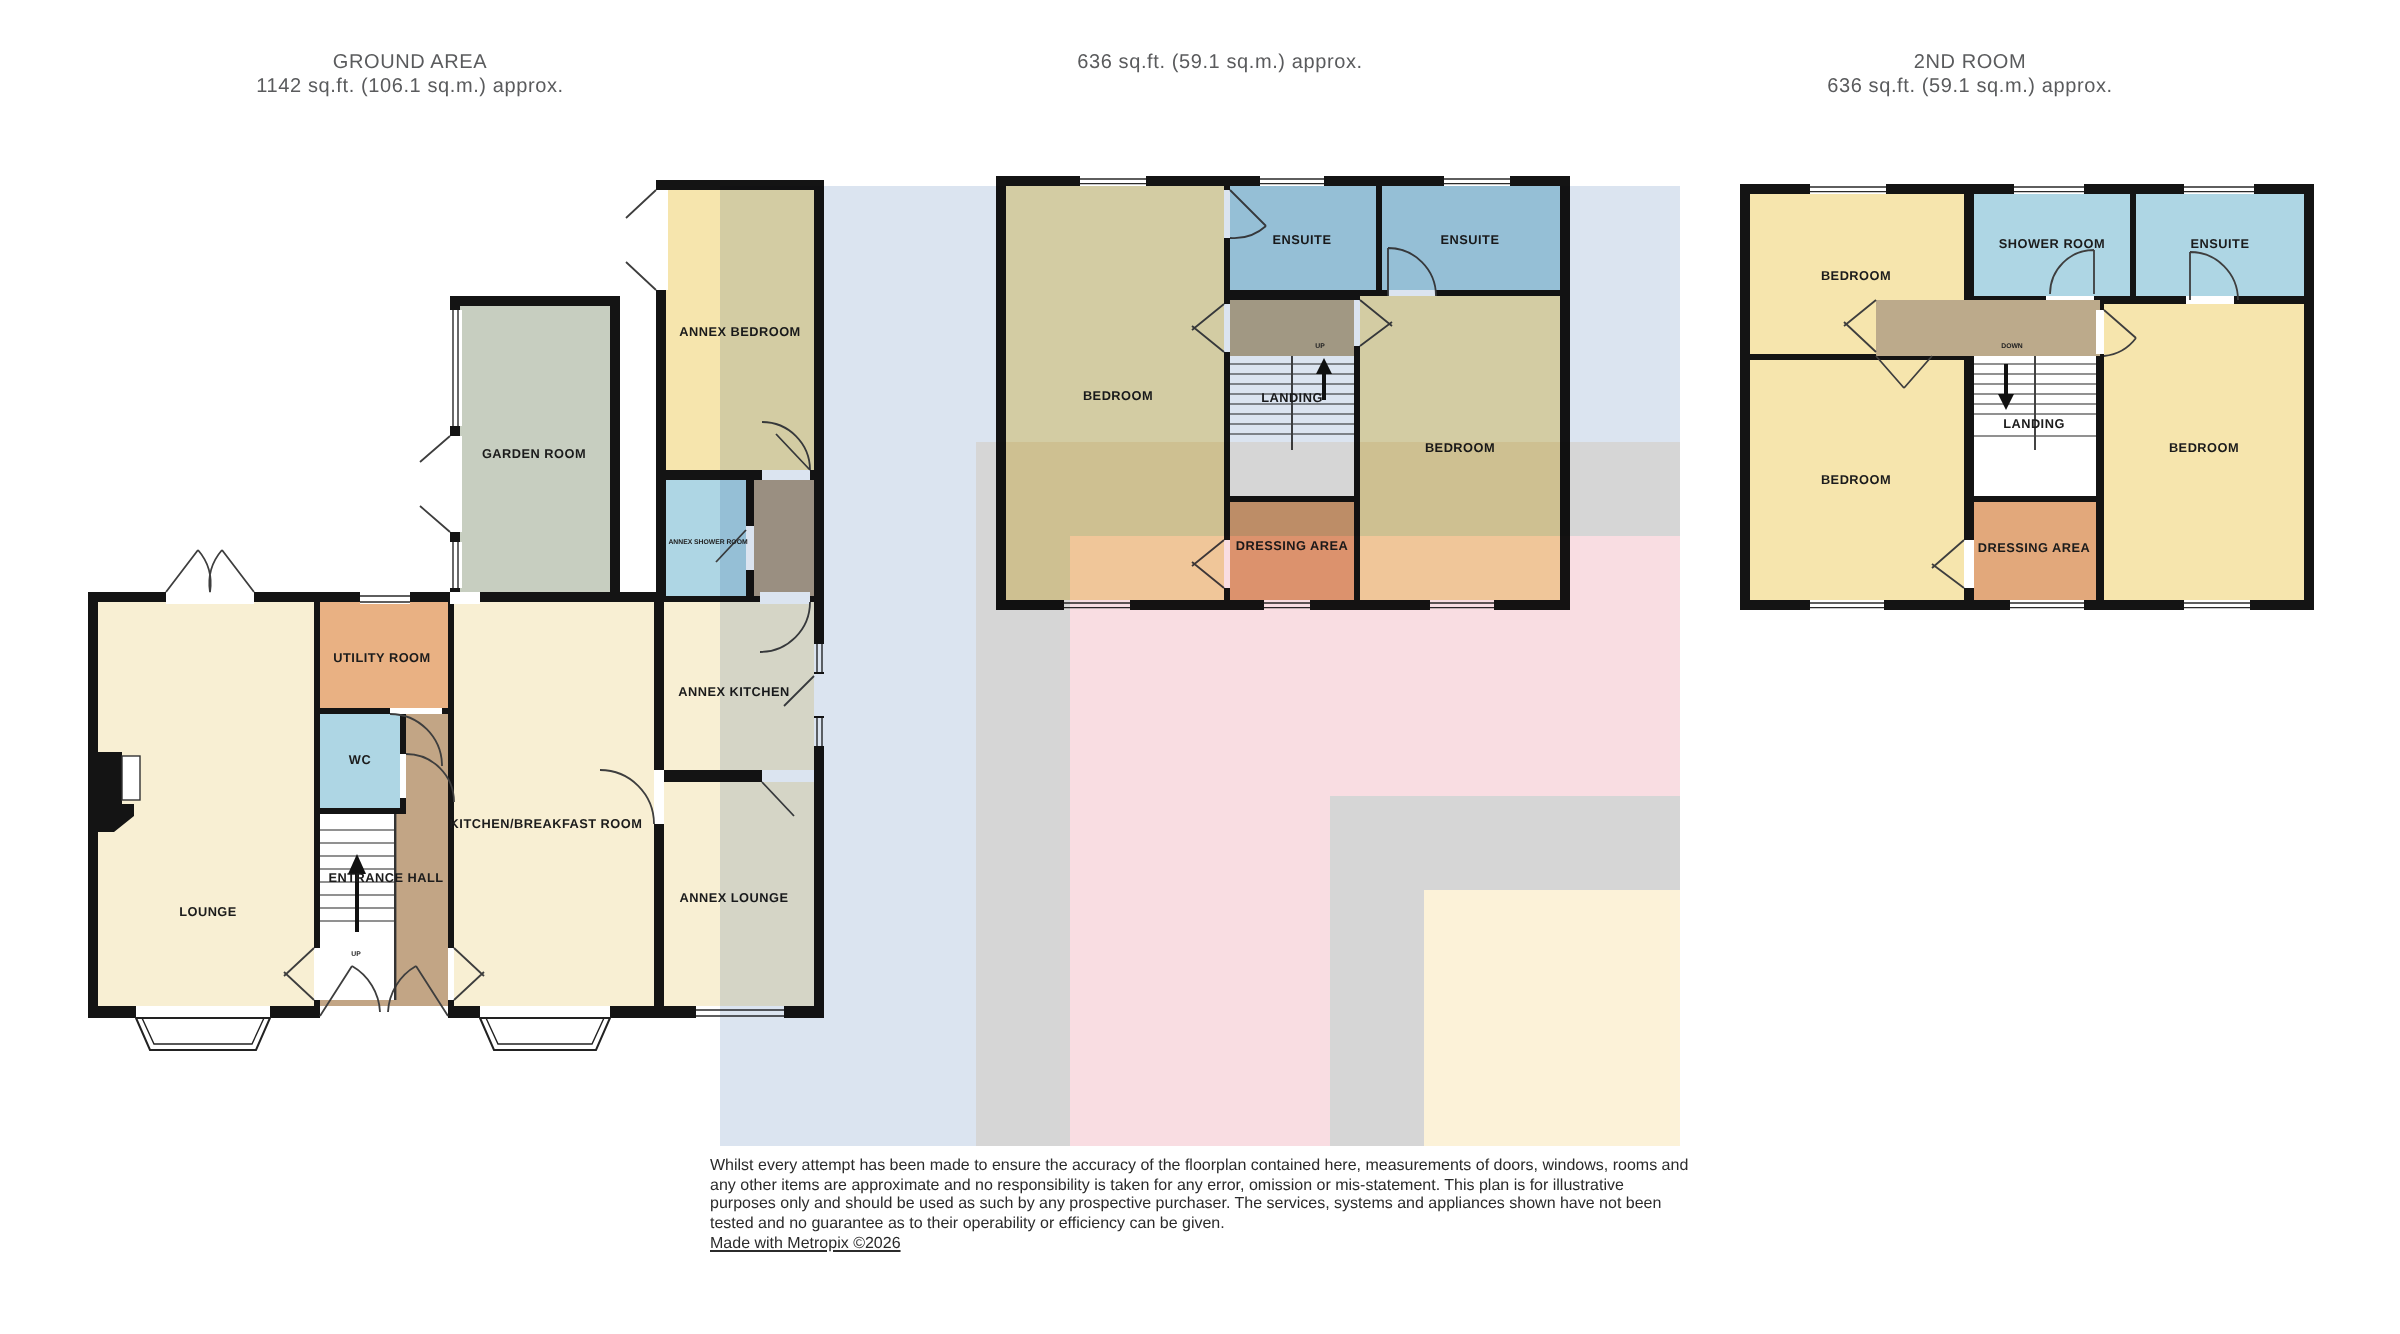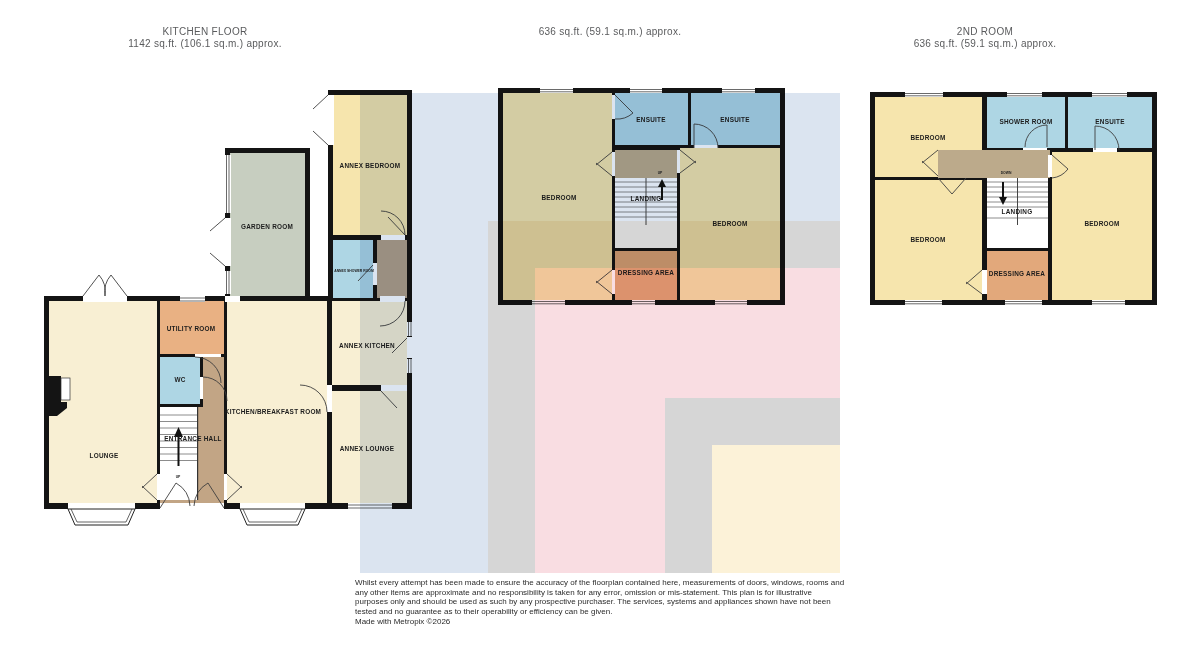--- a/index.html
+++ b/index.html
@@ -14,35 +14,35 @@
   .lbl36{font-size:3.6px;font-weight:700;fill:#222;}
   .lbl32{font-size:3.4px;font-weight:700;fill:#222;}
   .tread{stroke:#6e6e6e;stroke-width:.8;}
   .glz{stroke:#2a2a2a;stroke-width:.7;}
   .door{stroke:#3e3e3e;stroke-width:.9;fill:none;}
   .wall2{fill:#141414;}
   #footer-total{position:absolute;top:587px;left:0;width:1200px;text-align:center;
     color:#4c4c4c;font-size:13.5px;letter-spacing:.2px;font-weight:400;}
   #footer-disclaimer{position:absolute;top:578px;left:355px;width:490px;text-align:left;
     color:#2b2b2b;font-size:8px;line-height:9.7px;}
-  #footer-credit{margin-top:0;}
+  #footer-credit{margin-top:0;text-decoration:underline;}
 </style>
 </head>
 <body>
 
 <div id="stage">
 
   <div class="bg-band" style="left:360px;top:93px;width:480px;height:480px;background:#dbe4f0;"></div>
   <div class="bg-band" style="left:488px;top:221px;width:352px;height:352px;background:#d6d6d6;"></div>
   <div class="bg-band" style="left:535px;top:268px;width:305px;height:305px;background:#f9dde2;"></div>
   <div class="bg-band" style="left:665px;top:398px;width:175px;height:175px;background:#d6d6d6;"></div>
   <div class="bg-band" style="left:712px;top:445px;width:128px;height:128px;background:#fcf2d8;"></div>
 
   <div class="floor-header" style="left:40px;top:26px;width:330px;">
-    <div class="t">KITCHEN FLOOR</div>
+    <div class="t">GROUND AREA</div>
     <div class="t">1142 sq.ft. (106.1 sq.m.) approx.</div>
   </div>
   <div class="floor-header" style="left:450px;top:26px;width:320px;">
     <div class="t">636 sq.ft. (59.1 sq.m.) approx.</div>
   </div>
   <div class="floor-header" style="left:820px;top:26px;width:330px;">
     <div class="t">2ND ROOM</div>
     <div class="t">636 sq.ft. (59.1 sq.m.) approx.</div>
   </div>
 

